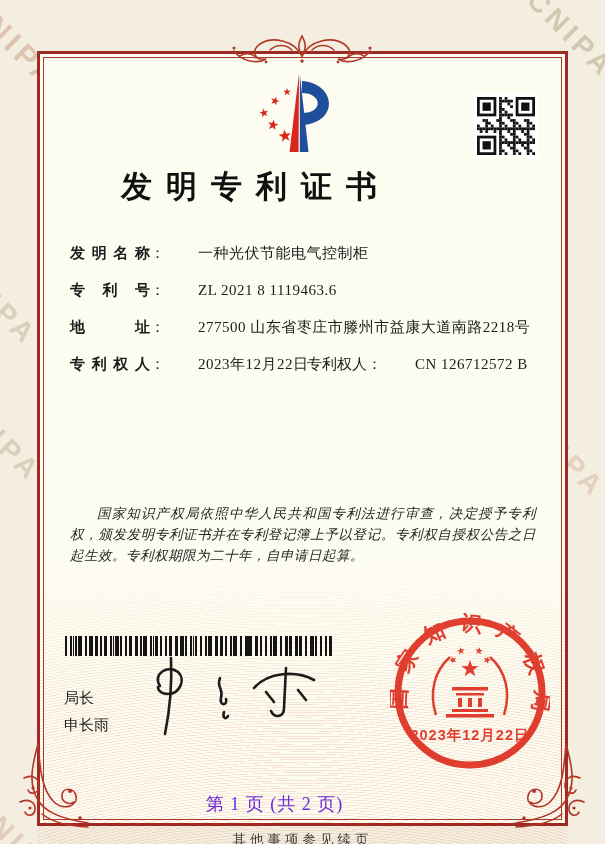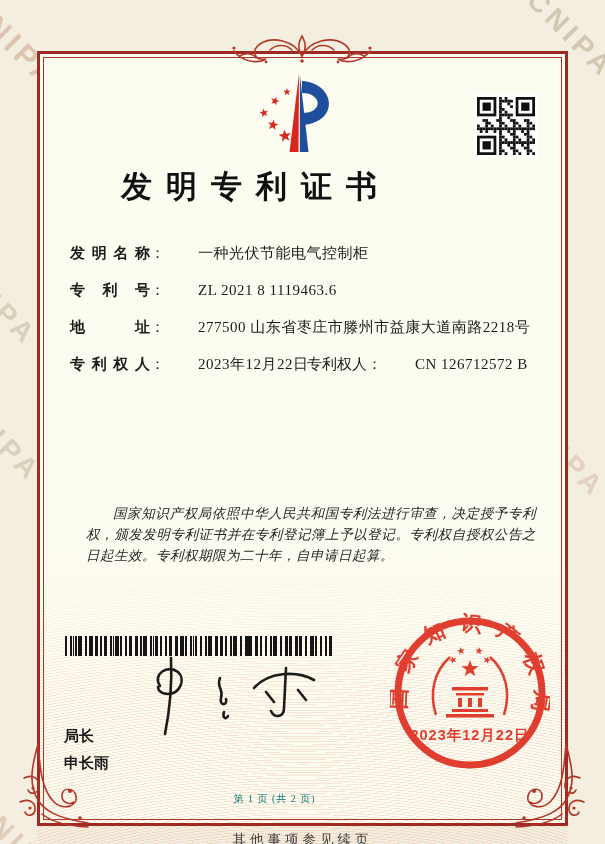--- a/index.html
+++ b/index.html
@@ -57,39 +57,39 @@
   
   .fields{position:absolute; left:70px; top:244px; width:470px;}
   .frow{position:relative; height:22px; margin-bottom:15px; font-size:15px; color:#1c1c1c; white-space:nowrap;}
   .flabel{display:inline-block; width:80px; text-align:justify; text-align-last:justify; letter-spacing:0;font-weight:bold;}
   .fcolon{display:inline-block; margin-right:4px;}
   .fvalue{letter-spacing:.5px;margin-left:29px;}
   .pair2{position:absolute; left:237px; top:0;}
   
   .paras{position:absolute; left:70px; top:503px; width:466px;}
   .paras p{
-    margin:0 0 5px 16px; font-size:13.5px; line-height:21px; text-align:justify;
+    margin:0 0 5px 0; font-size:13.5px; line-height:21px; text-align:justify;
     text-indent:2em; color:#242424; font-style:italic; letter-spacing:.5px;
   }
   
   .barcode{
     position:absolute; left:65px; top:636px; width:267px; height:20px;
     background-image:
       repeating-linear-gradient(90deg,#151515 0 2px,rgba(0,0,0,0) 2px 5px),
       repeating-linear-gradient(90deg,#151515 0 1px,rgba(0,0,0,0) 1px 8px),
       repeating-linear-gradient(90deg,#151515 0 2px,rgba(0,0,0,0) 2px 13px);
   }
   .signer{
-    position:absolute; left:64px; top:722px;
+    position:absolute; left:64px; top:684px;
     font-family:"Liberation Sans","DejaVu Sans",sans-serif;
-    font-weight:bold; font-size:15px; line-height:27px; color:#1b1b1b;
+    font-weight:normal; font-size:15px; line-height:27px; color:#1b1b1b;
   }
   .signature{position:absolute; left:138px; top:652px; width:190px; height:90px;}
   .seal{position:absolute; left:390px; top:613px; width:160px; height:160px; mix-blend-mode:multiply;}
-  .page-footer{position:absolute; left:0; top:792px; width:549px; text-align:center; font-size:10px; letter-spacing:1px; color:#0f766e;}
+  .page-footer{position:absolute; left:0; top:792px; width:549px; text-align:center; font-size:18px; letter-spacing:1px; color:#6d28d9;}
   .continuation{position:absolute; left:0; top:831px; width:605px; text-align:center; font-size:13.5px; letter-spacing:4px; color:#3a3a3a;}
 </style>
 </head>
 <body>
 
 <div class="canvas">
 
   <span class="wm wm1">CNIPA</span>
   <span class="wm wm2">CNIPA</span>
   <span class="wm wm3">CNIPA</span>

